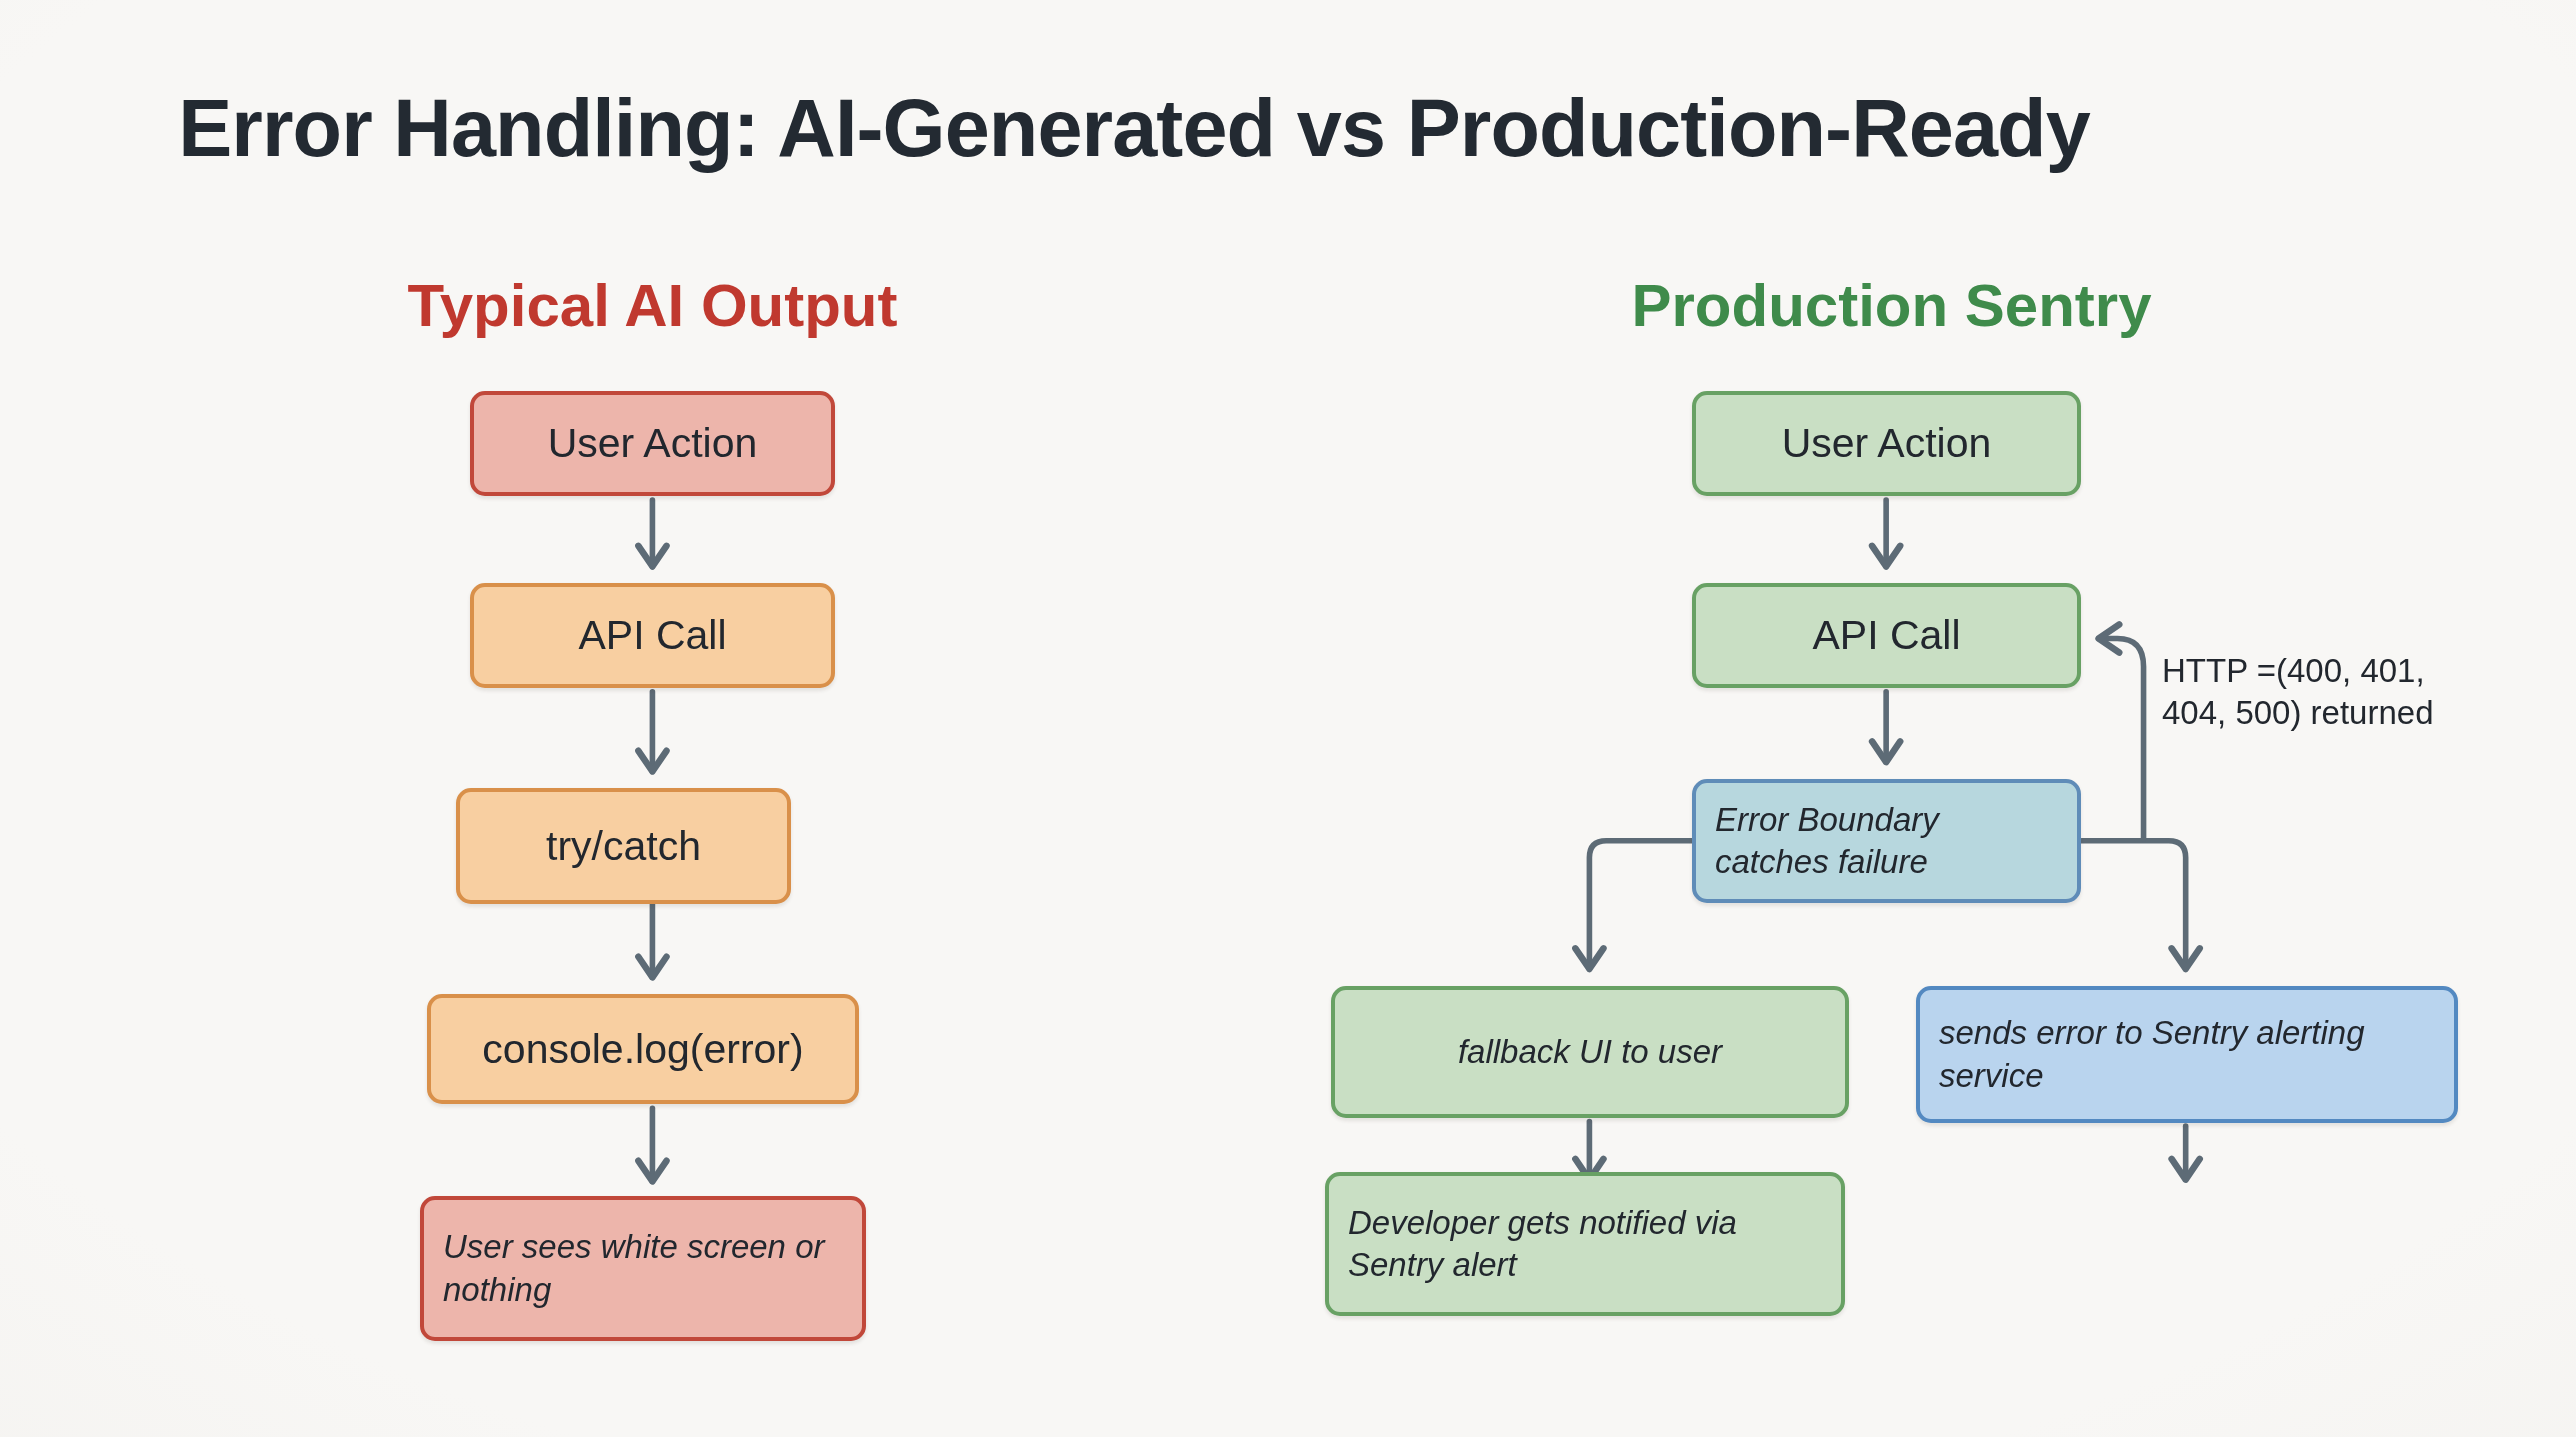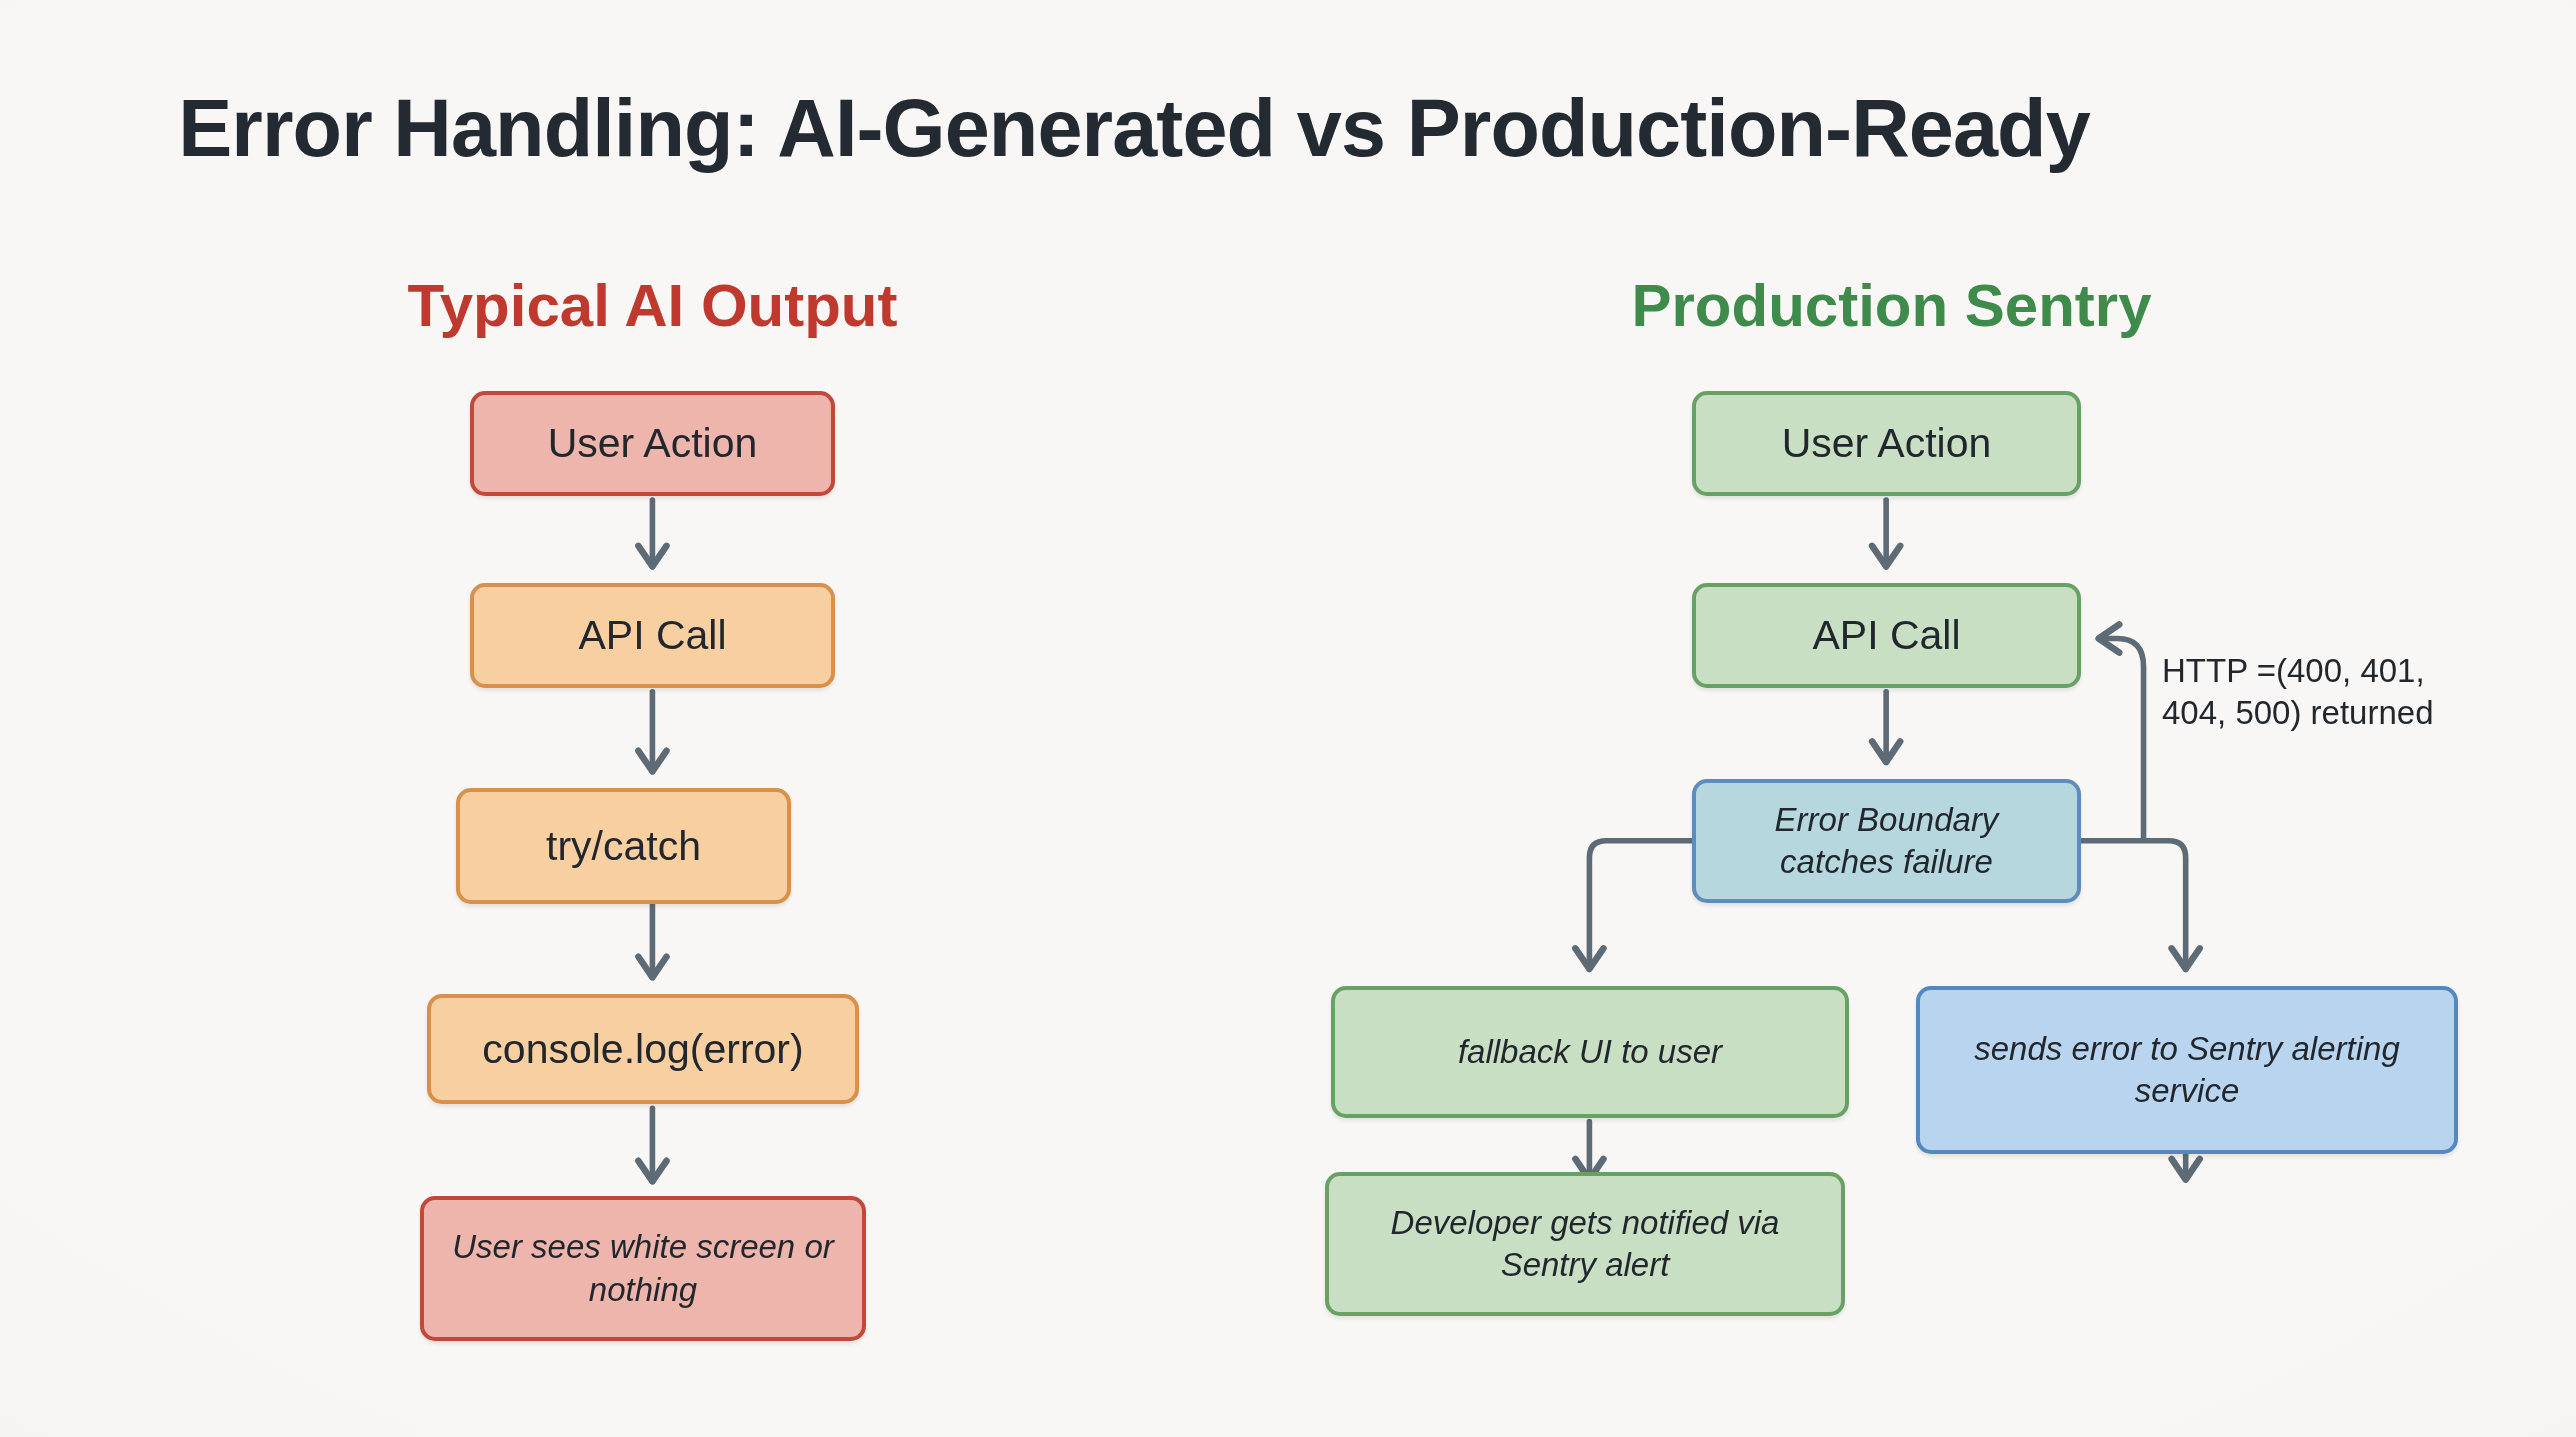--- a/index.html
+++ b/index.html
@@ -39,21 +39,20 @@
   }
   .heading-left  { left: 278px;  color: #c0392f; }
   .heading-right { left: 1517px; color: #3f8b4b; }
 
   .node {
     position: absolute;
     box-sizing: border-box;
     display: flex;
     align-items: center;
     justify-content: center;
-    text-align: center;
     border: 4.7px solid;
     border-radius: 15px;
     font-size: 41px;
     line-height: 1.28;
     color: #22272e;
     padding: 0 19px;
     box-shadow: 0 2.8px 3.7px rgba(60,50,40,0.10);
   }
   .small { font-size: 33px; font-style: italic; }
 
@@ -119,19 +118,19 @@
   <div class="node v-red" style="left:470px; top:391px; width:365px; height:105px;">User Action</div>
   <div class="node v-orange" style="left:470px; top:583px; width:365px; height:105px;">API Call</div>
   <div class="node v-orange" style="left:456px; top:788px; width:335px; height:116px;">try/catch</div>
   <div class="node v-orange" style="left:427px; top:994px; width:432px; height:110px;">console.log(error)</div>
   <div class="node v-red small" style="left:420px; top:1196px; width:446px; height:145px;">User sees white screen or nothing</div>
 
   <div class="node v-green" style="left:1692px; top:391px; width:389px; height:105px;">User Action</div>
   <div class="node v-green" style="left:1692px; top:583px; width:389px; height:105px;">API Call</div>
   <div class="node v-teal small" style="left:1692px; top:779px; width:389px; height:124px;">Error Boundary catches failure</div>
   <div class="node v-green small" style="left:1331px; top:986px; width:518px; height:132px;">fallback UI to user</div>
-  <div class="node v-blue small" style="left:1916px; top:986px; width:542px; height:168px;">sends error to Sentry alerting service</div>
+  <div class="node v-blue small" style="left:1916px; top:986px; width:542px; height:137px;">sends error to Sentry alerting service</div>
   <div class="node v-green small" style="left:1325px; top:1172px; width:520px; height:144px;">Developer gets notified via Sentry alert</div>
 
   <div class="annotation">HTTP =(400, 401, 404, 500) returned</div>
 
 </div>
 
 
 </body></html>

